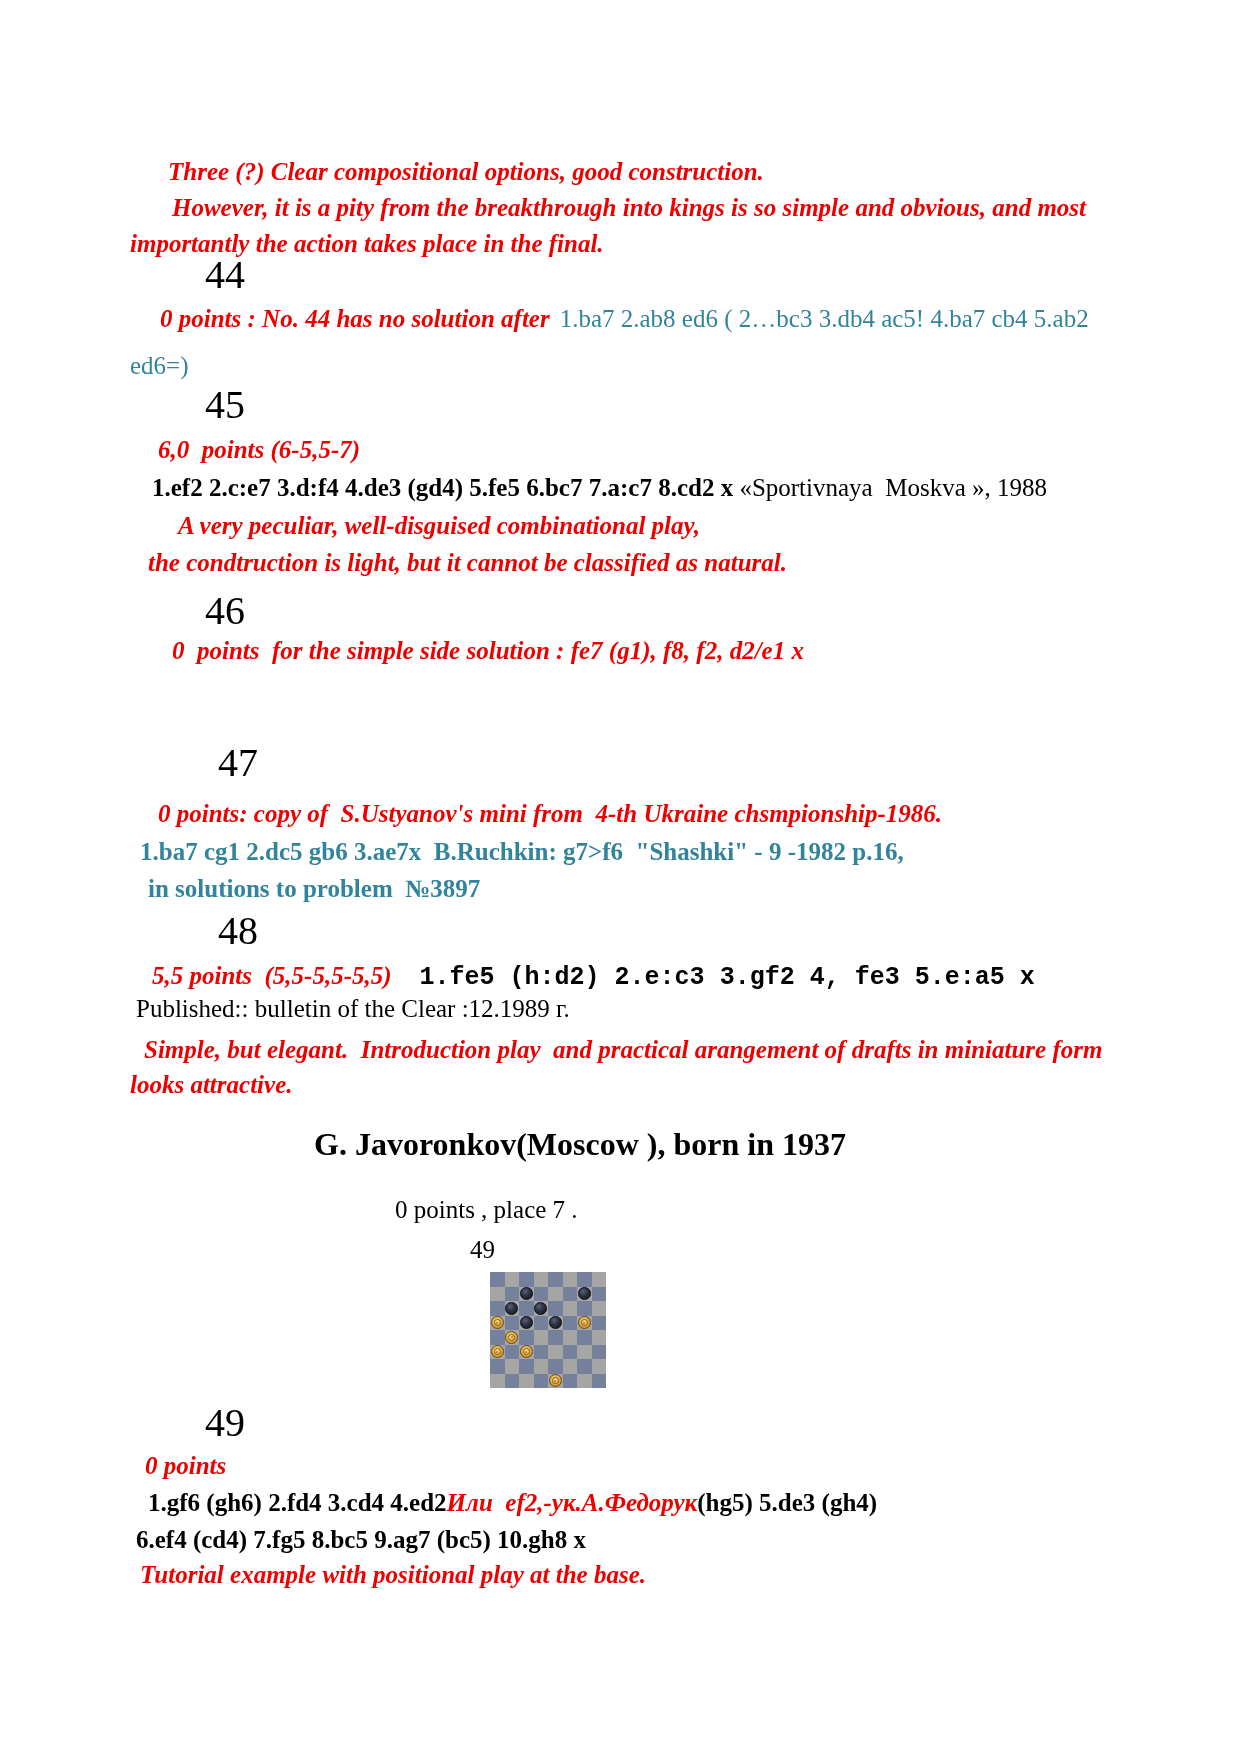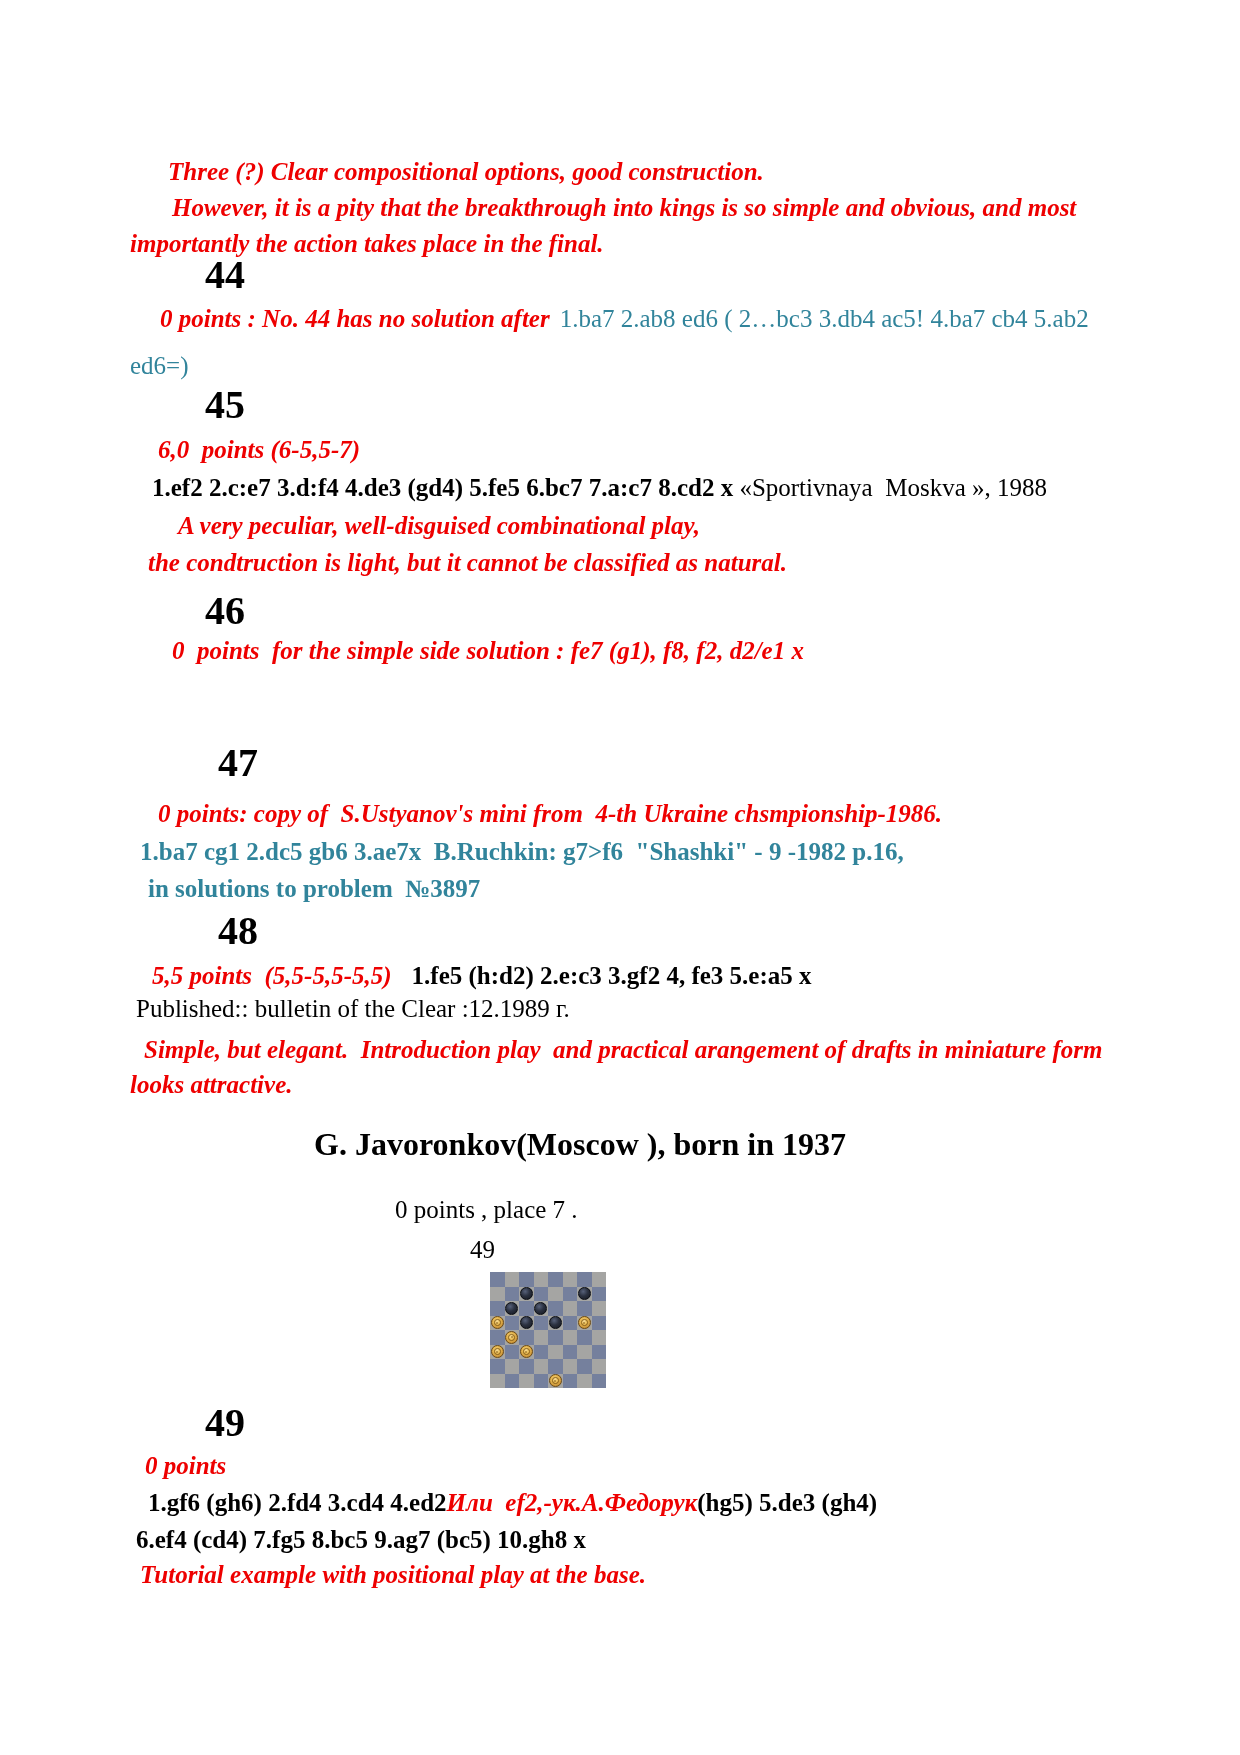--- a/index.html
+++ b/index.html
@@ -14,41 +14,41 @@
     position:absolute;
     white-space:pre;
     font-size:25px;
     line-height:1.15;
     color:#000;
   }
   .red{color:#ee0000;font-weight:bold;font-style:italic;}
   .teal{color:#31849b;}
   .tealb{color:#31849b;font-weight:bold;}
   .b{font-weight:bold;}
-  .num{font-size:40px;font-weight:bold;color:#000;}
+  .num{font-size:40px;font-weight:normal;color:#000;}
   .head{font-size:32px;font-weight:bold;color:#000;}
   .center{left:0;width:1160px;text-align:center;}
-  .gap28{margin-left:20px;}
+  .gap28{margin-left:28px;font-family:Liberation Mono, monospace;}
   .gap10{margin-left:10px;}
   
   #board{position:absolute;left:490px;top:1272px;}
   .sq{position:absolute;}
   .pc{position:absolute;width:12.9px;height:12.9px;border-radius:50%;box-sizing:border-box;}
   .pc.k{background:radial-gradient(circle at 38% 32%, #57617a 0%, #2b3140 45%, #13161e 100%);border:1px solid #0b0d12;}
   .pc.w{background:radial-gradient(circle at 45% 38%, #f8dd96 0%, #e9bc55 35%, #cd973a 70%, #b07d28 100%);border:1px solid #6d4a12;}
   .pc.w::after{content:"";position:absolute;inset:2.2px;border:1px solid rgba(122,82,18,.85);border-radius:50%;}
   .pc.w::before{content:"";position:absolute;inset:4.6px;border:1px solid rgba(122,82,18,.7);border-radius:50%;}
 </style>
 </head>
 <body>
 
 <div id="page">
 
   <div class="line red" style="left:168px;top:158px">Three (?) Clear compositional options, good construction.</div>
-  <div class="line red" style="left:172px;top:194px">However, it is a pity that the breakthrough into kings is so simple and obvious, and most</div>
+  <div class="line red" style="left:172px;top:194px">However, it is a pity from the breakthrough into kings is so simple and obvious, and most</div>
   <div class="line red" style="left:130px;top:230px">importantly the action takes place in the final.</div>
 
   <div class="line num" style="left:205px;top:252px">44</div>
   <div class="line" style="left:160px;top:305px"><span class="red">0 points : No. 44 has no solution after</span><span class="teal gap10">1.ba7 2.ab8 ed6 ( 2…bc3 3.db4 ac5! 4.ba7 cb4 5.ab2</span></div>
   <div class="line teal" style="left:130px;top:352px">ed6=)</div>
 
   <div class="line num" style="left:205px;top:382px">45</div>
   <div class="line red" style="left:158px;top:436px">6,0  points (6-5,5-7)</div>
   <div class="line" style="left:152px;top:474px"><span class="b">1.ef2 2.c:e7 3.d:f4 4.de3 (gd4) 5.fe5 6.bc7 7.a:c7 8.cd2 x </span><span>«Sportivnaya  Moskva », 1988</span></div>
   <div class="line red" style="left:178px;top:512px">A very peculiar, well-disguised combinational play,</div>

